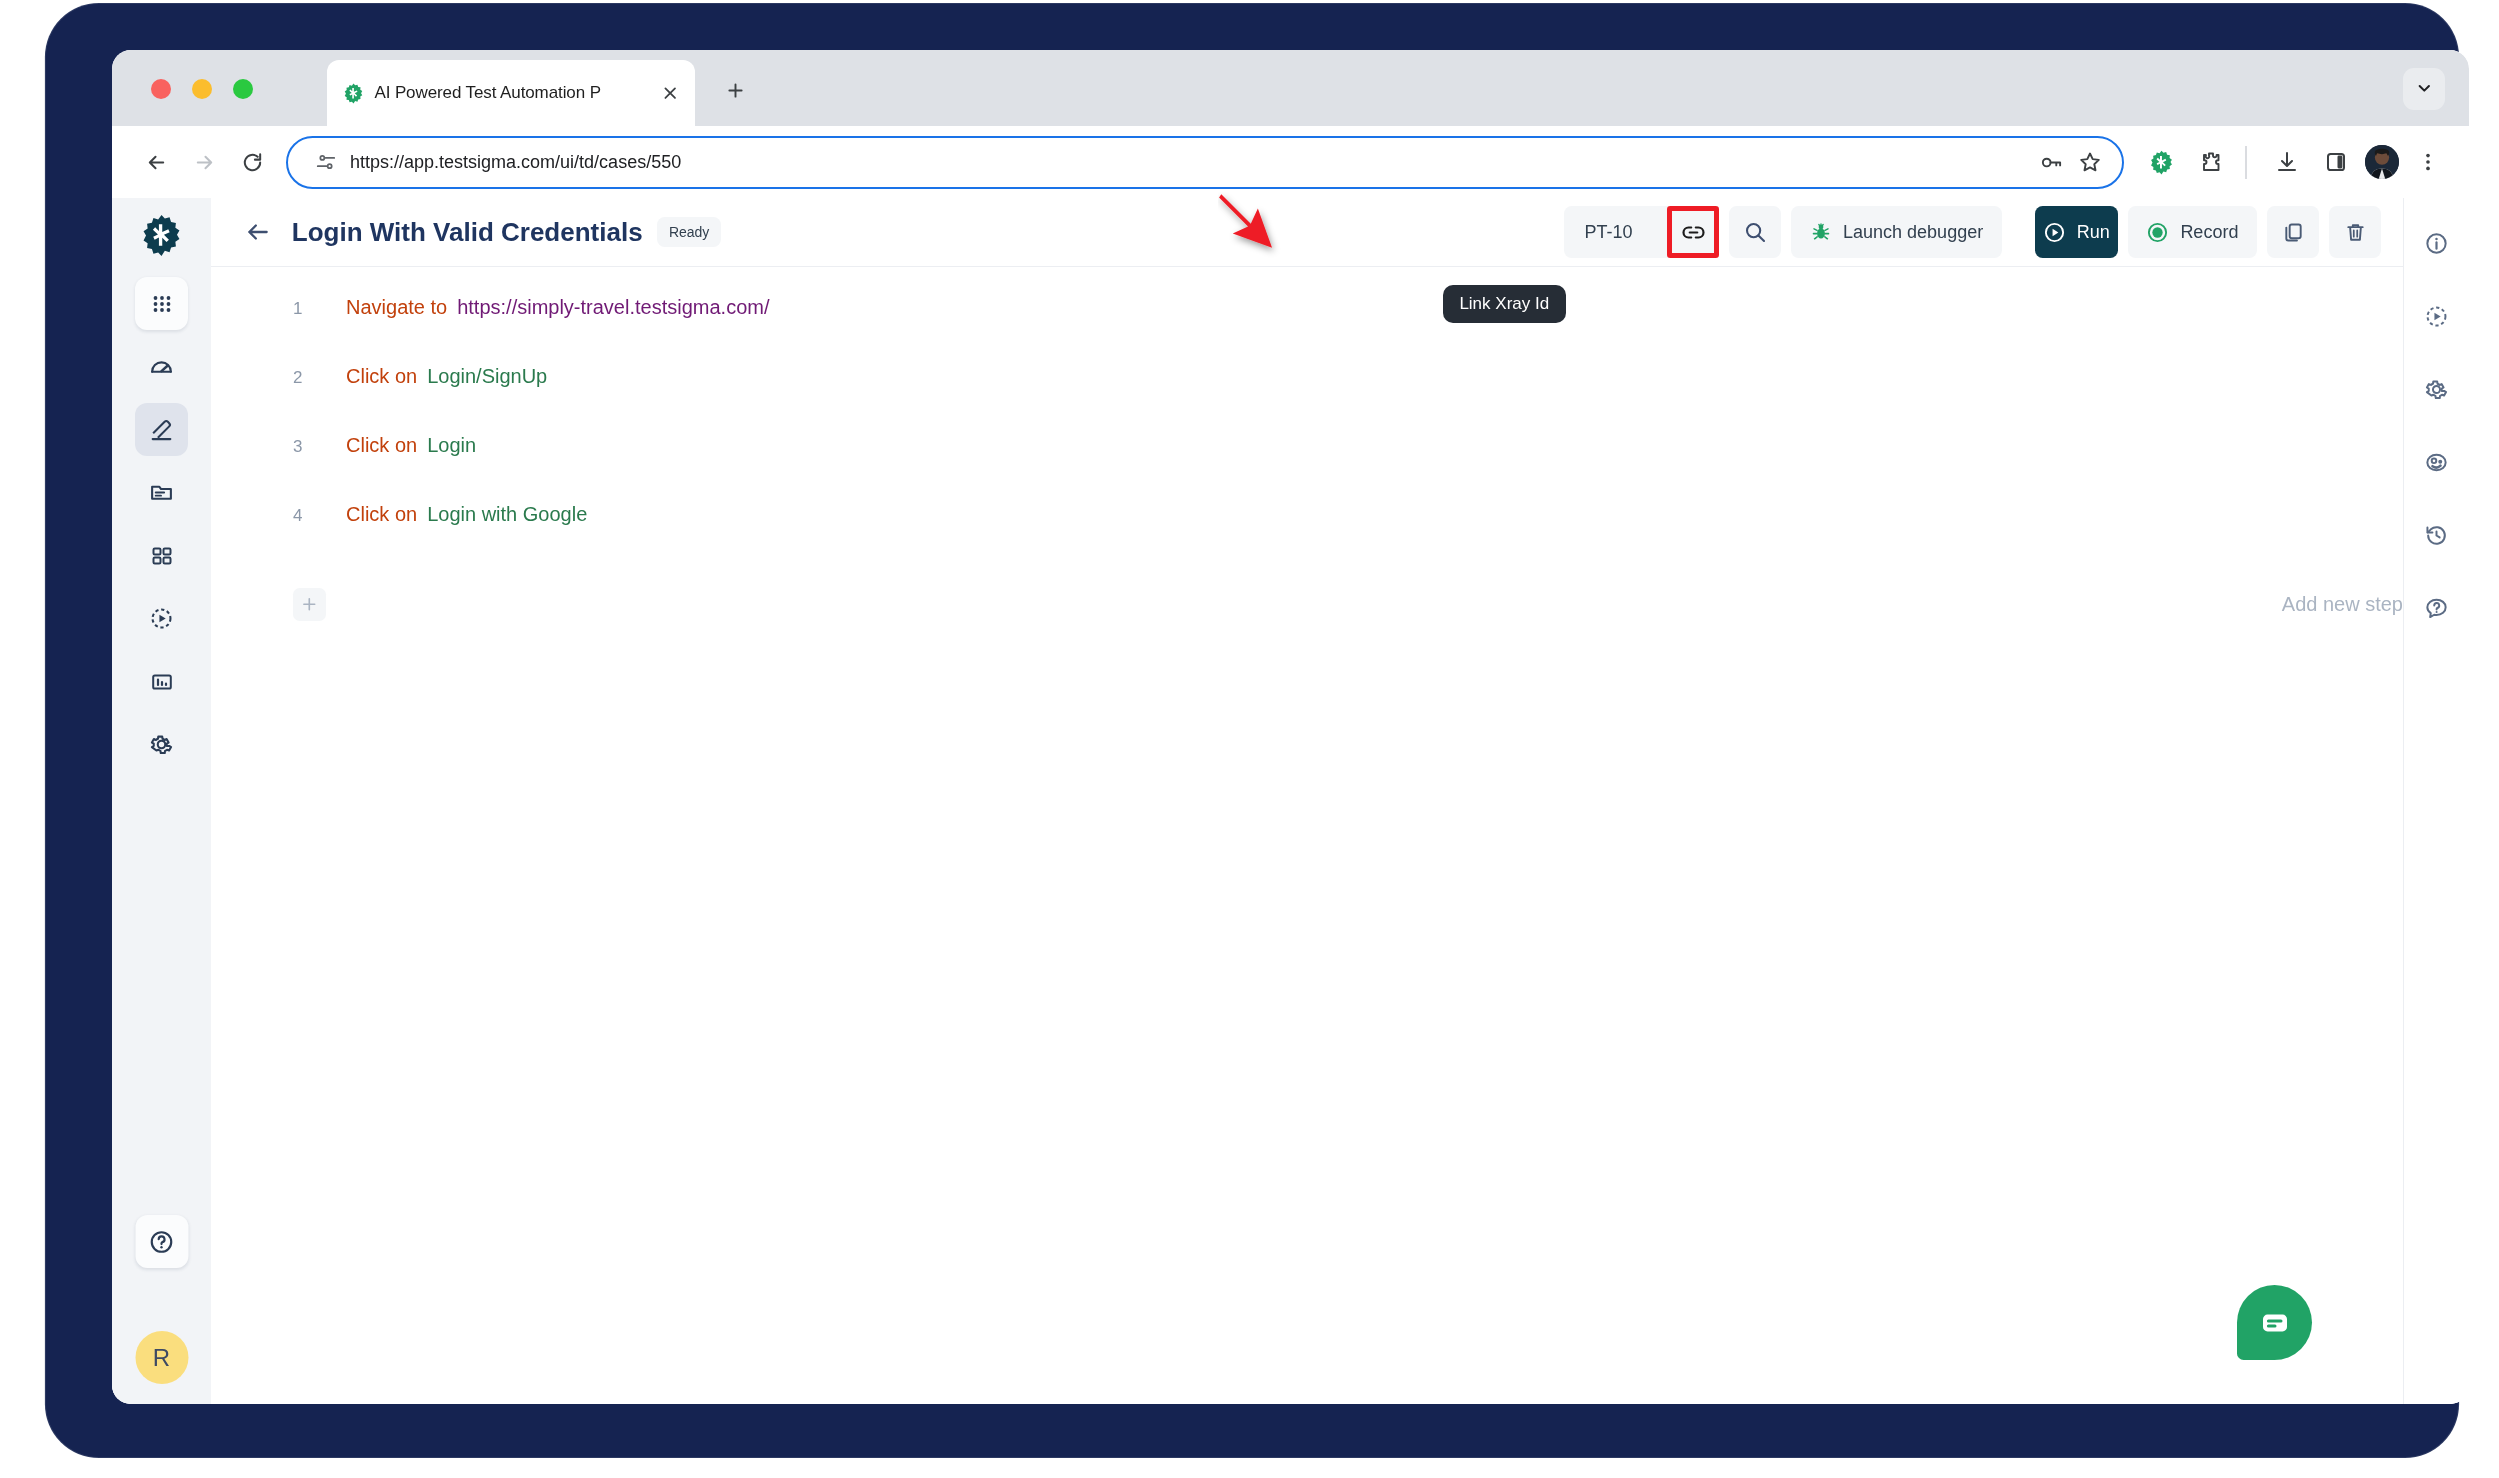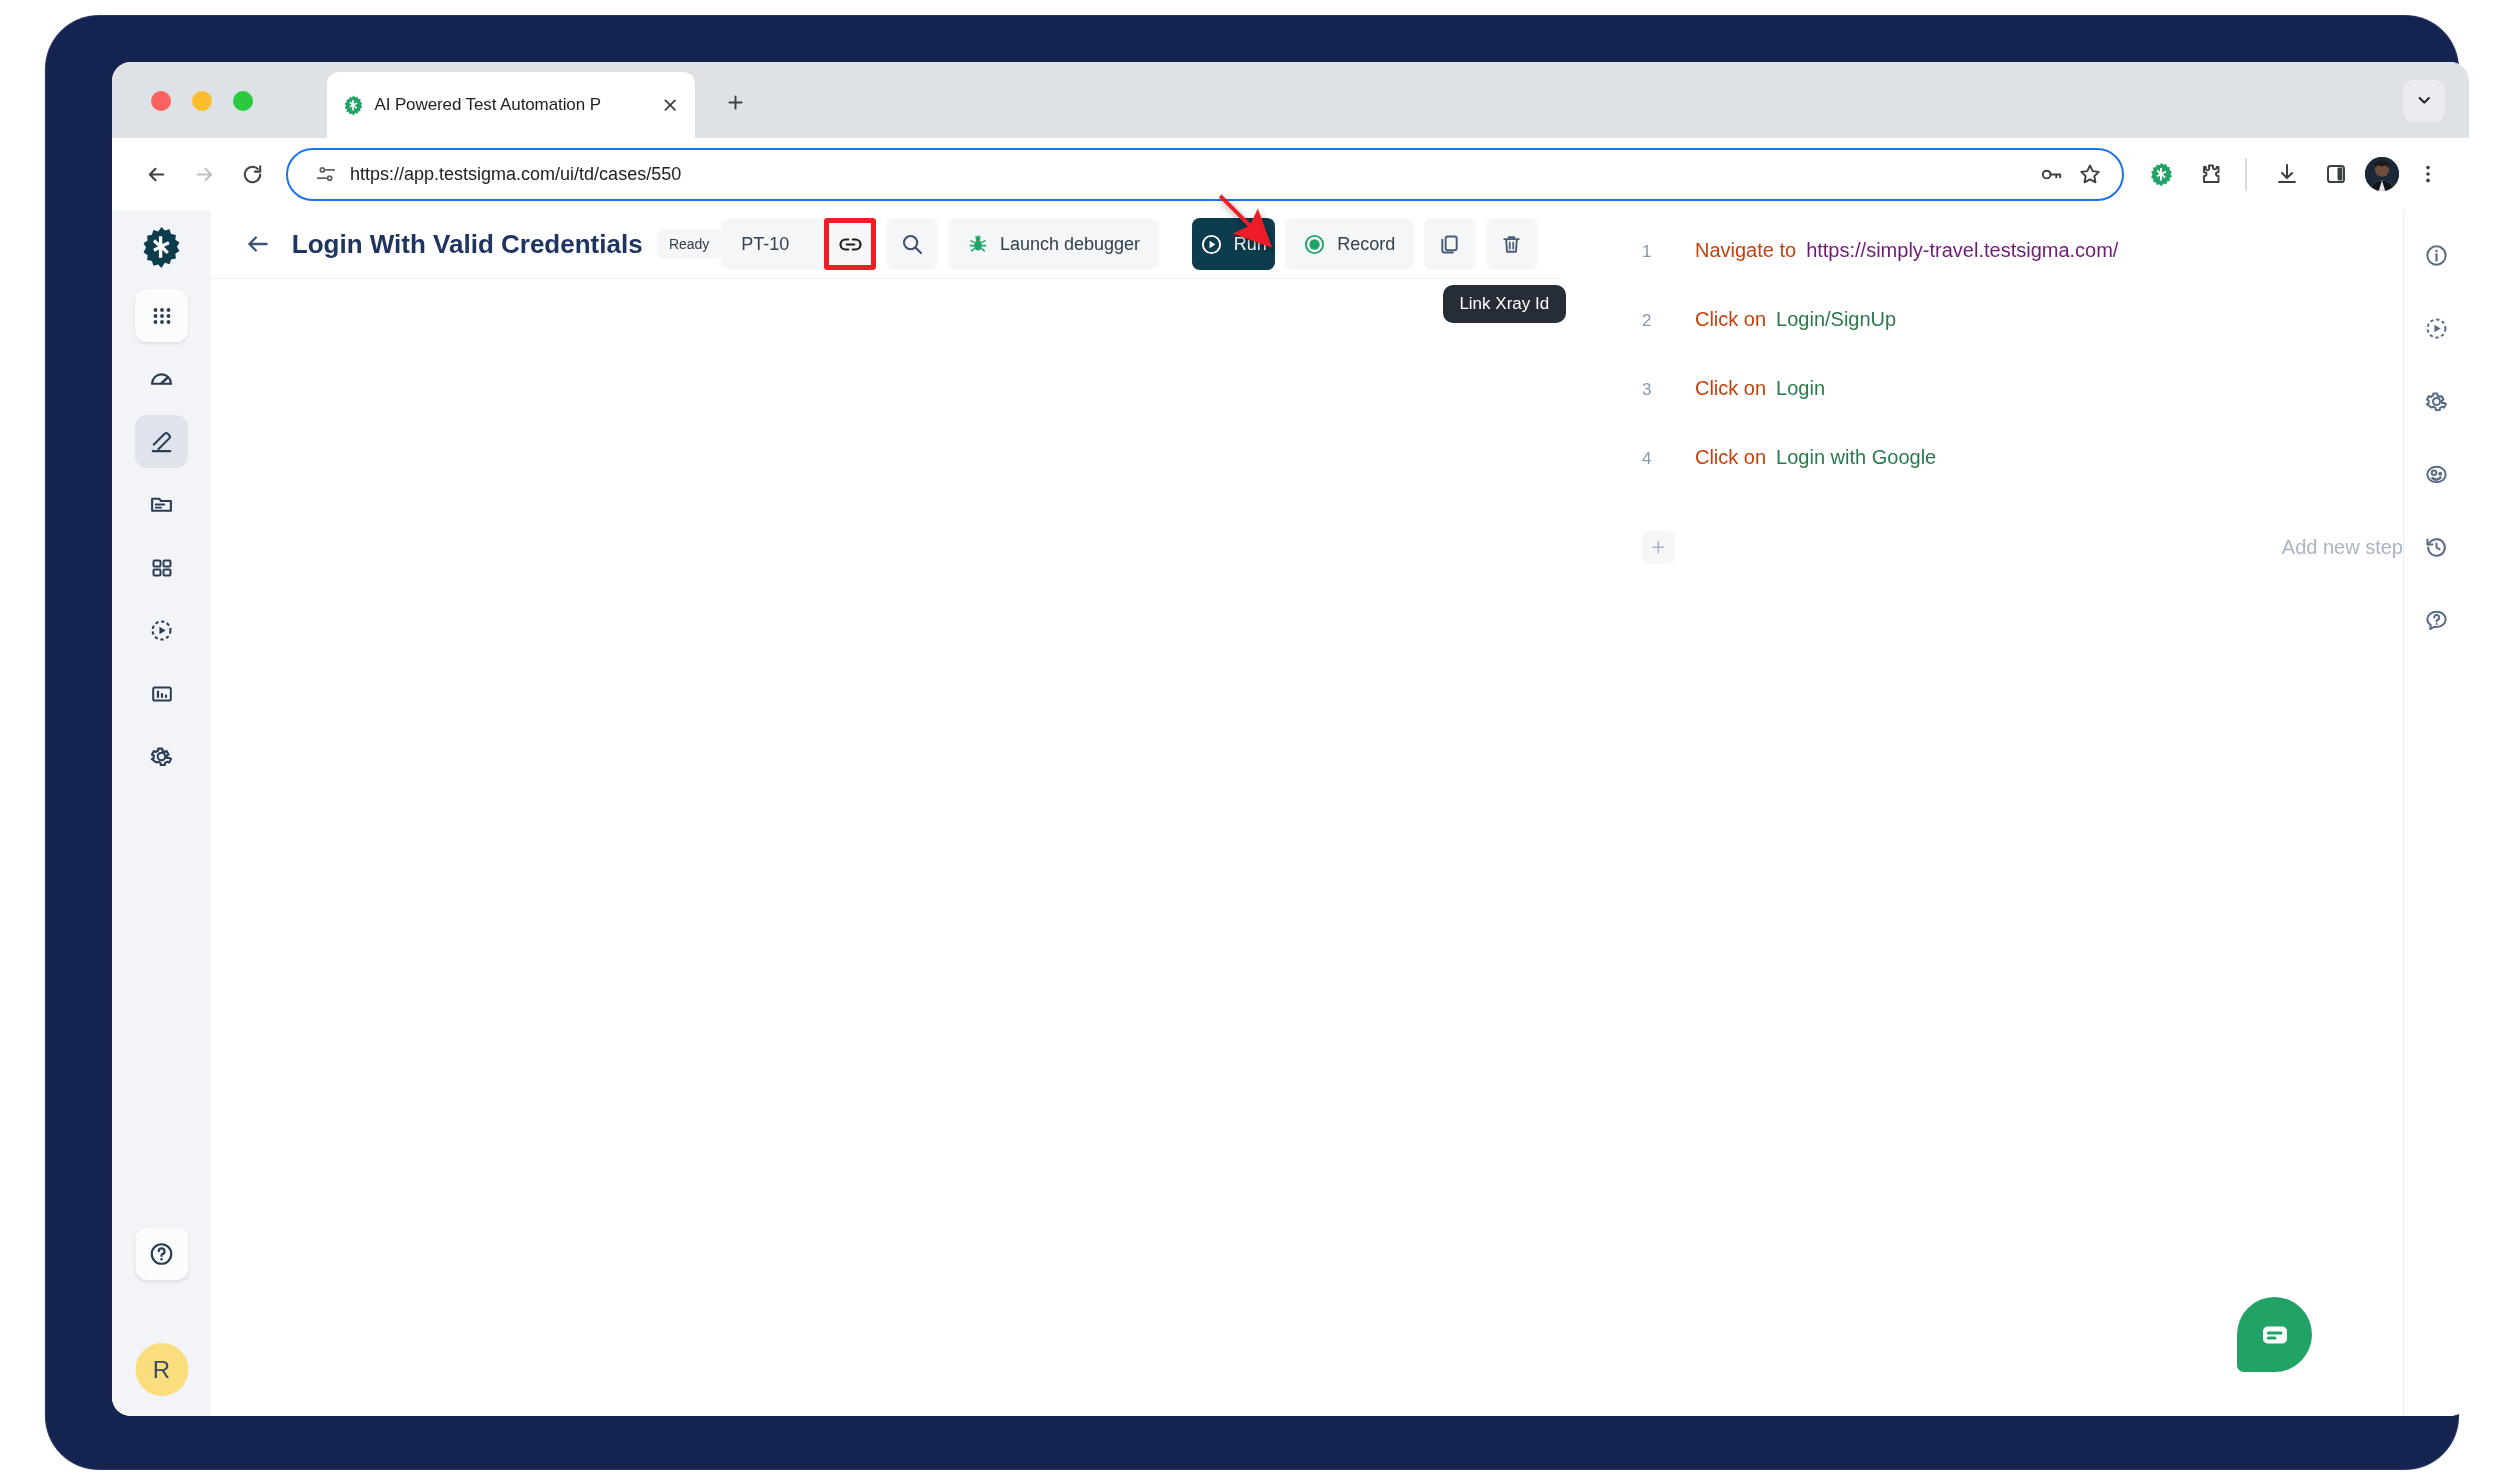--- a/index.html
+++ b/index.html
@@ -6,21 +6,21 @@
   html, body {
     width: 2500px; height: 1478px;
     background: #ffffff;
     font-family: "Liberation Sans", sans-serif;
     overflow: hidden;
   }
 
   
   #device-frame {
     position: absolute;
-    left: 46px; top: 16px;
+    left: 46px; top: 4px;
     width: 2412px; height: 1453px;
     background: #152351;
     border-radius: 53px;
     box-shadow: 0 0 0 1.1px rgba(21,35,81,.9);
   }
 
   
   #browser-window {
     position: absolute;
     left: 66px; top: 46px;
@@ -166,21 +166,21 @@
   }
   #rail-avatar {
     position: absolute; bottom: 20px; left: 50%; transform: translateX(-50%);
     width: 53px; height: 53px; border-radius: 50%;
     background: #fade7e;
     display: flex; align-items: center; justify-content: center;
     color: #3e4a63; font-size: 24px;
   }
 
   
-  #main-col { flex: 1 1 auto; display: flex; flex-direction: row; min-width: 0; position: relative; }
+  #main-col { flex: 1 1 auto; display: flex; flex-direction: column; min-width: 0; position: relative; }
 
   #app-header {
     height: 69px; flex: 0 0 69px;
     border-bottom: 1.1px solid #eceef2;
     display: flex; align-items: center;
     padding: 0 12px 0 28.5px;
     background: #ffffff;
     position: relative;
   }
   #back-arrow { width: 37px; height: 37px; display:flex; align-items:center; justify-content:center; flex:0 0 auto; }

